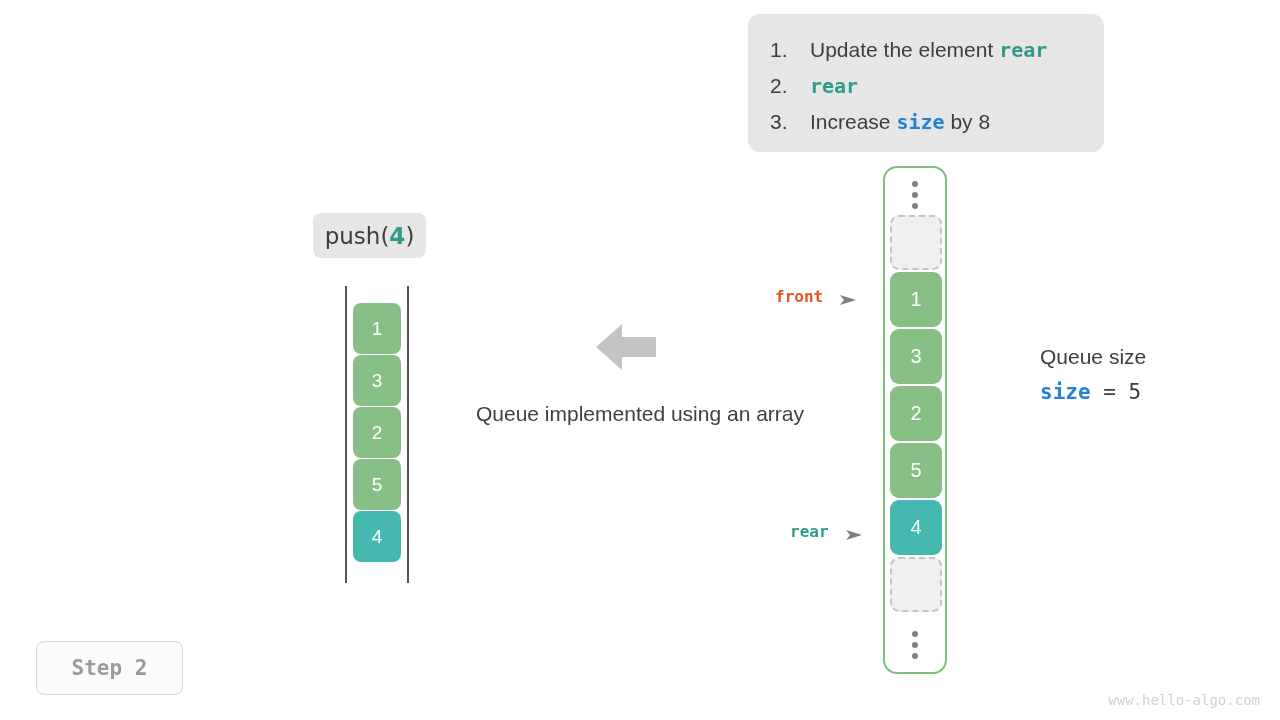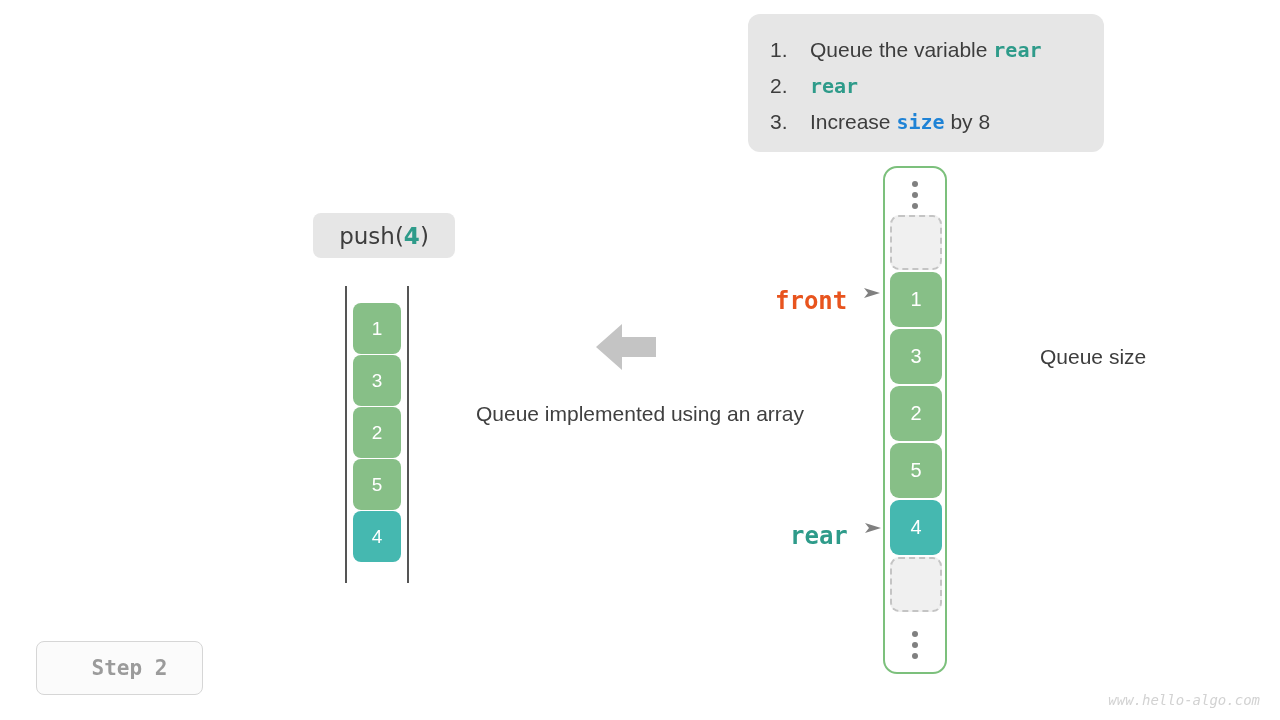--- a/index.html
+++ b/index.html
@@ -52,21 +52,21 @@
     font-weight: bold;
     color: #1f83d6;
     font-size: 20px;
   }
 
   
   #push-label {
     position: absolute;
     left: 313px;
     top: 213px;
-    width: 142px;
+    width: 113px;
     height: 45px;
     background: #e6e6e6;
     border-radius: 8px;
     display: flex;
     align-items: center;
     justify-content: center;
     font-family: "DejaVu Sans", sans-serif;
     font-size: 23px;
     color: #3d3d3d;
     white-space: pre;
@@ -190,25 +190,25 @@
   .qcell.teal  { background: #45b8b0; }
   .qcell.empty {
     background: #f0f0f0;
     border: 2px dashed #c4c4c4;
   }
 
   
   .pointer {
     position: absolute;
     display: flex;
-    align-items: flex-start;
+    align-items: flex-end;
     gap: 17px;
     font-family: "DejaVu Sans Mono", monospace;
     font-weight: bold;
-    font-size: 24px;
+    font-size: 16px;
   }
   #pointer-front { left: 775px; top: 287px; color: #e8541e; }
   #pointer-rear  { left: 790px; top: 522px; color: #2e9b8a; }
   .ptr-arrow {
     width: 16px;
     height: 12px;
   }
 
   
   #size-readout {
@@ -244,41 +244,39 @@
     border-radius: 8px;
     background: #fbfbfb;
     display: flex;
     align-items: center;
     justify-content: center;
     font-family: "DejaVu Sans Mono", monospace;
     font-weight: bold;
     font-size: 21px;
     color: #9b9b9b;
     white-space: pre;
-    padding-left: 20px;
   }
 
   
   #watermark {
     position: absolute;
     right: 20px;
     bottom: 12px;
     font-family: "DejaVu Sans Mono", monospace;
     font-size: 14px;
     color: #d2d2d2;
-    font-style: italic;
   }
 </style>
 </head>
 <body>
 
 <div id="instruction-panel">
   <div class="instr-row">
     <span class="instr-num">1.</span>
-    <span>Queue the variable </span><span class="mono-teal">rear</span><span></span>
+    <span>Update the element </span><span class="mono-teal">rear</span><span></span>
   </div>
   <div class="instr-row">
     <span class="instr-num">2.</span>
     <span class="mono-teal">rear</span><span></span>
   </div>
   <div class="instr-row">
     <span class="instr-num">3.</span>
     <span>Increase </span><span class="mono-blue">size</span><span> by 8</span>
   </div>
 </div>
@@ -338,17 +336,18 @@
 
 <div class="pointer" id="pointer-rear">
   <span>rear</span>
   <svg class="ptr-arrow" viewBox="0 0 16 12">
     <polygon points="0,1 16,6 0,11 4,6" fill="#808080"></polygon>
   </svg>
 </div>
 
 <div id="size-readout">
   <div id="size-title">Queue size</div>
+  <div id="size-expr"><span class="var">size</span><span> = </span><span>5</span></div>
 </div>
 
 <div id="step-badge">Step 2</div>
 
 <div id="watermark">www.hello-algo.com</div>
 
 </body></html>

